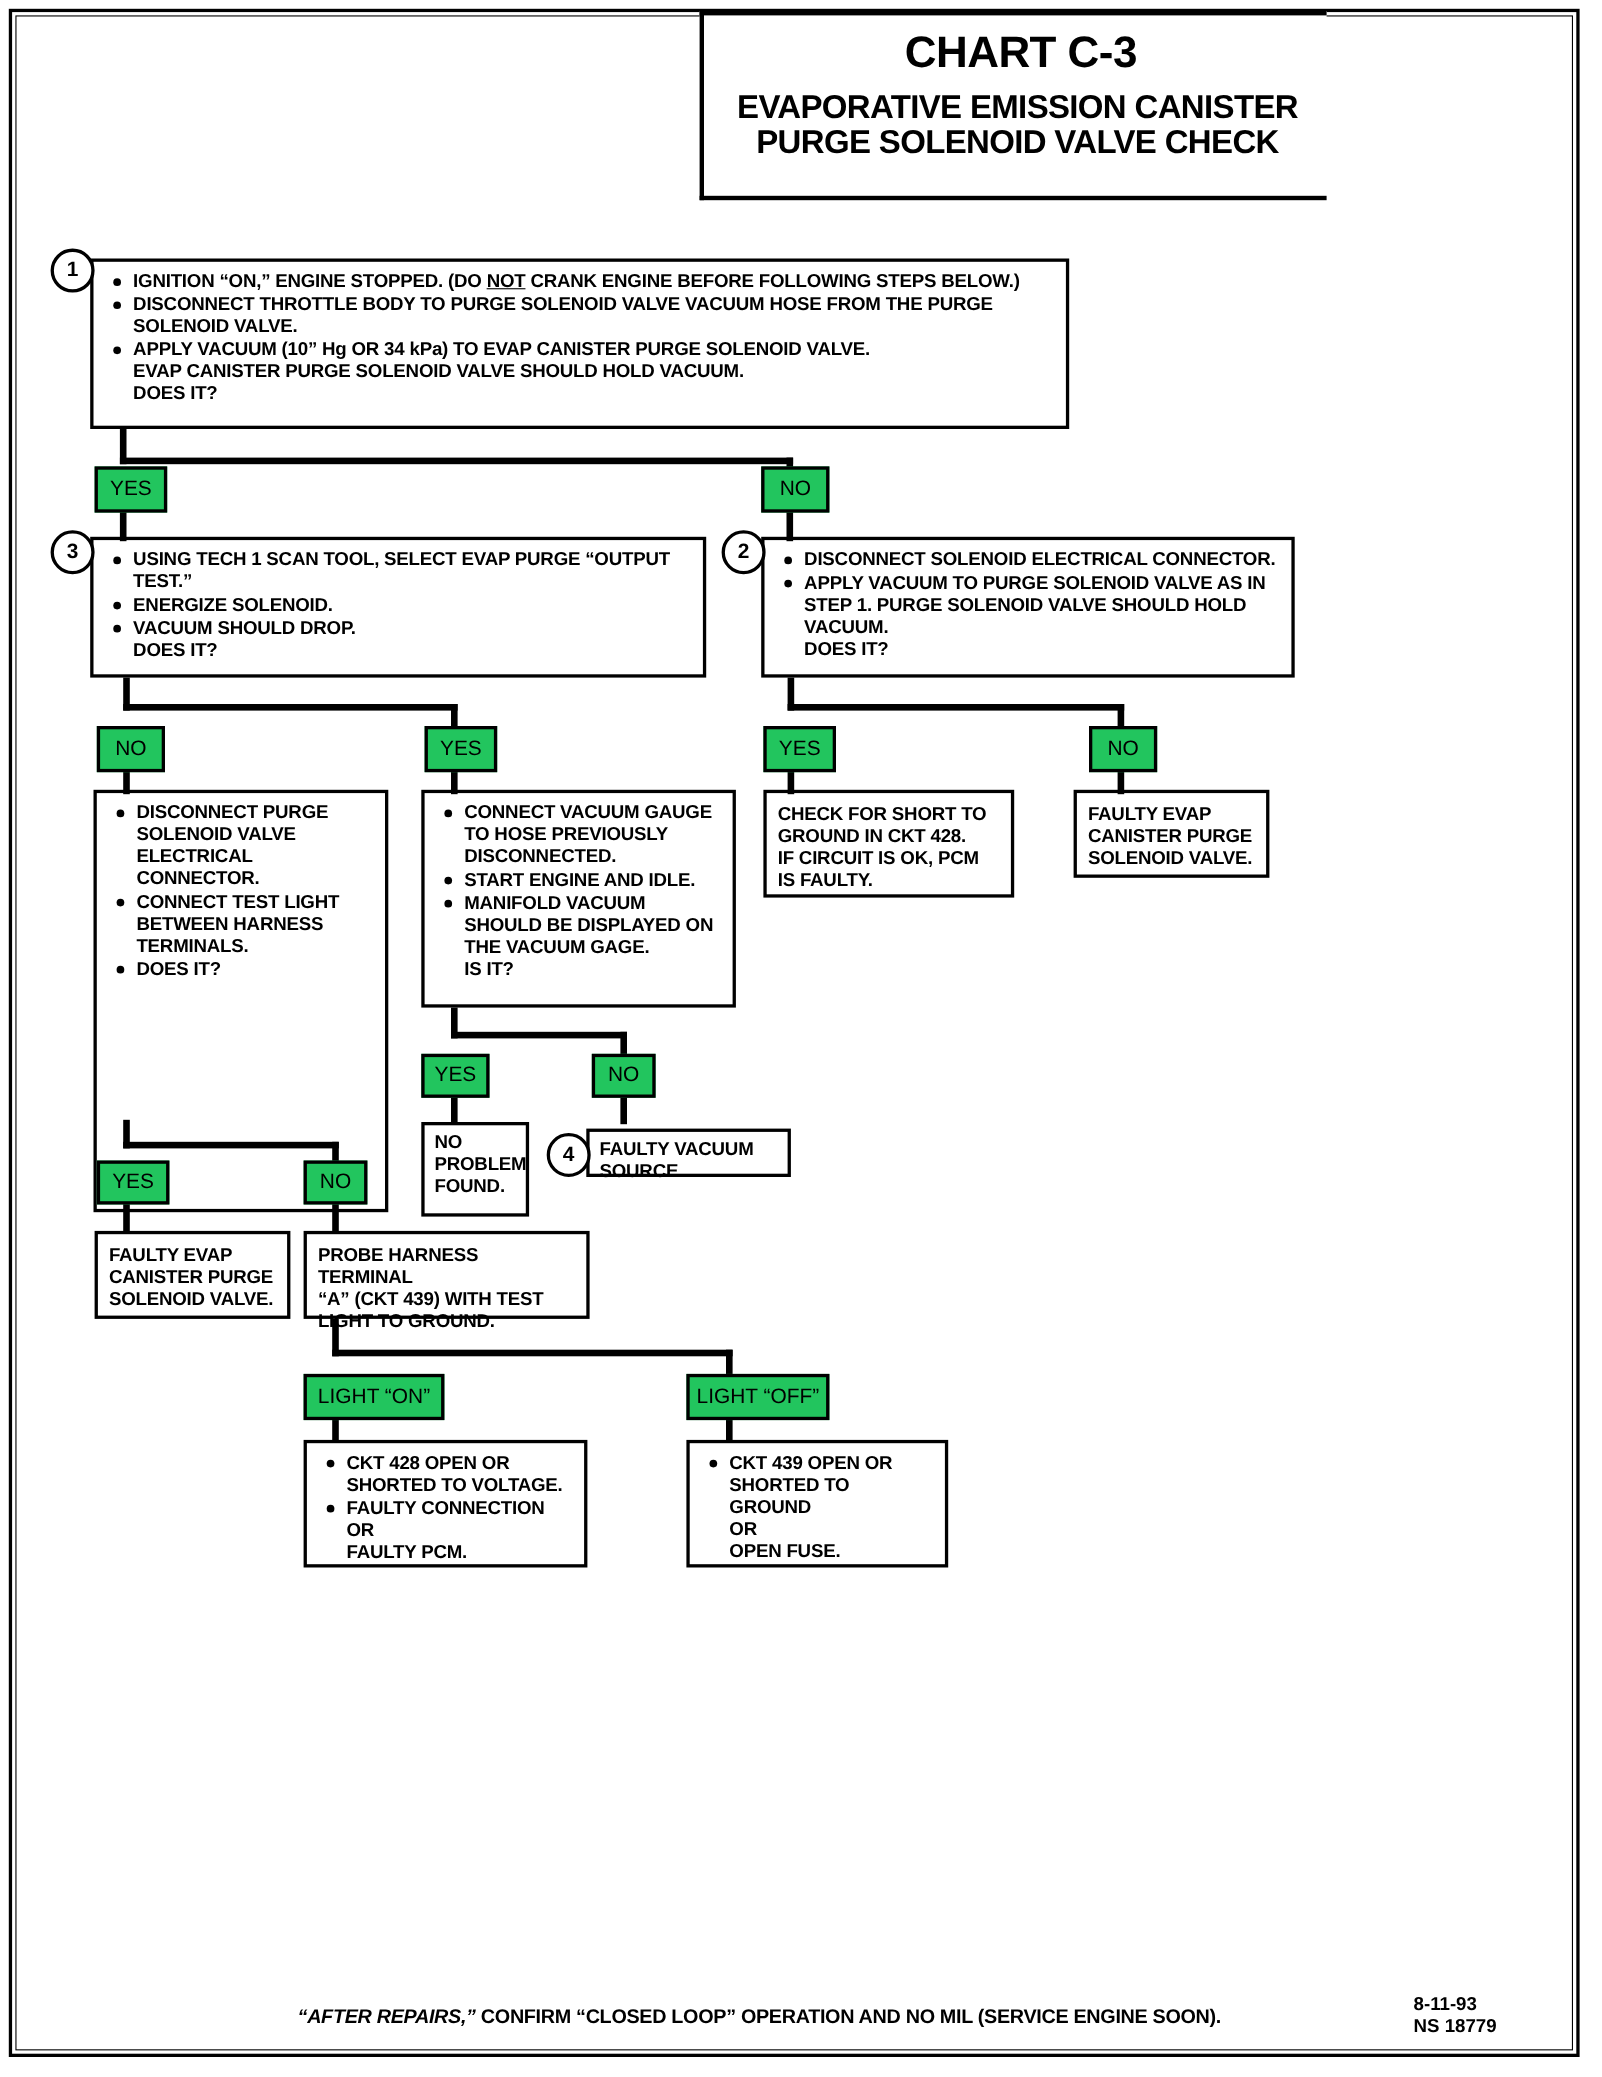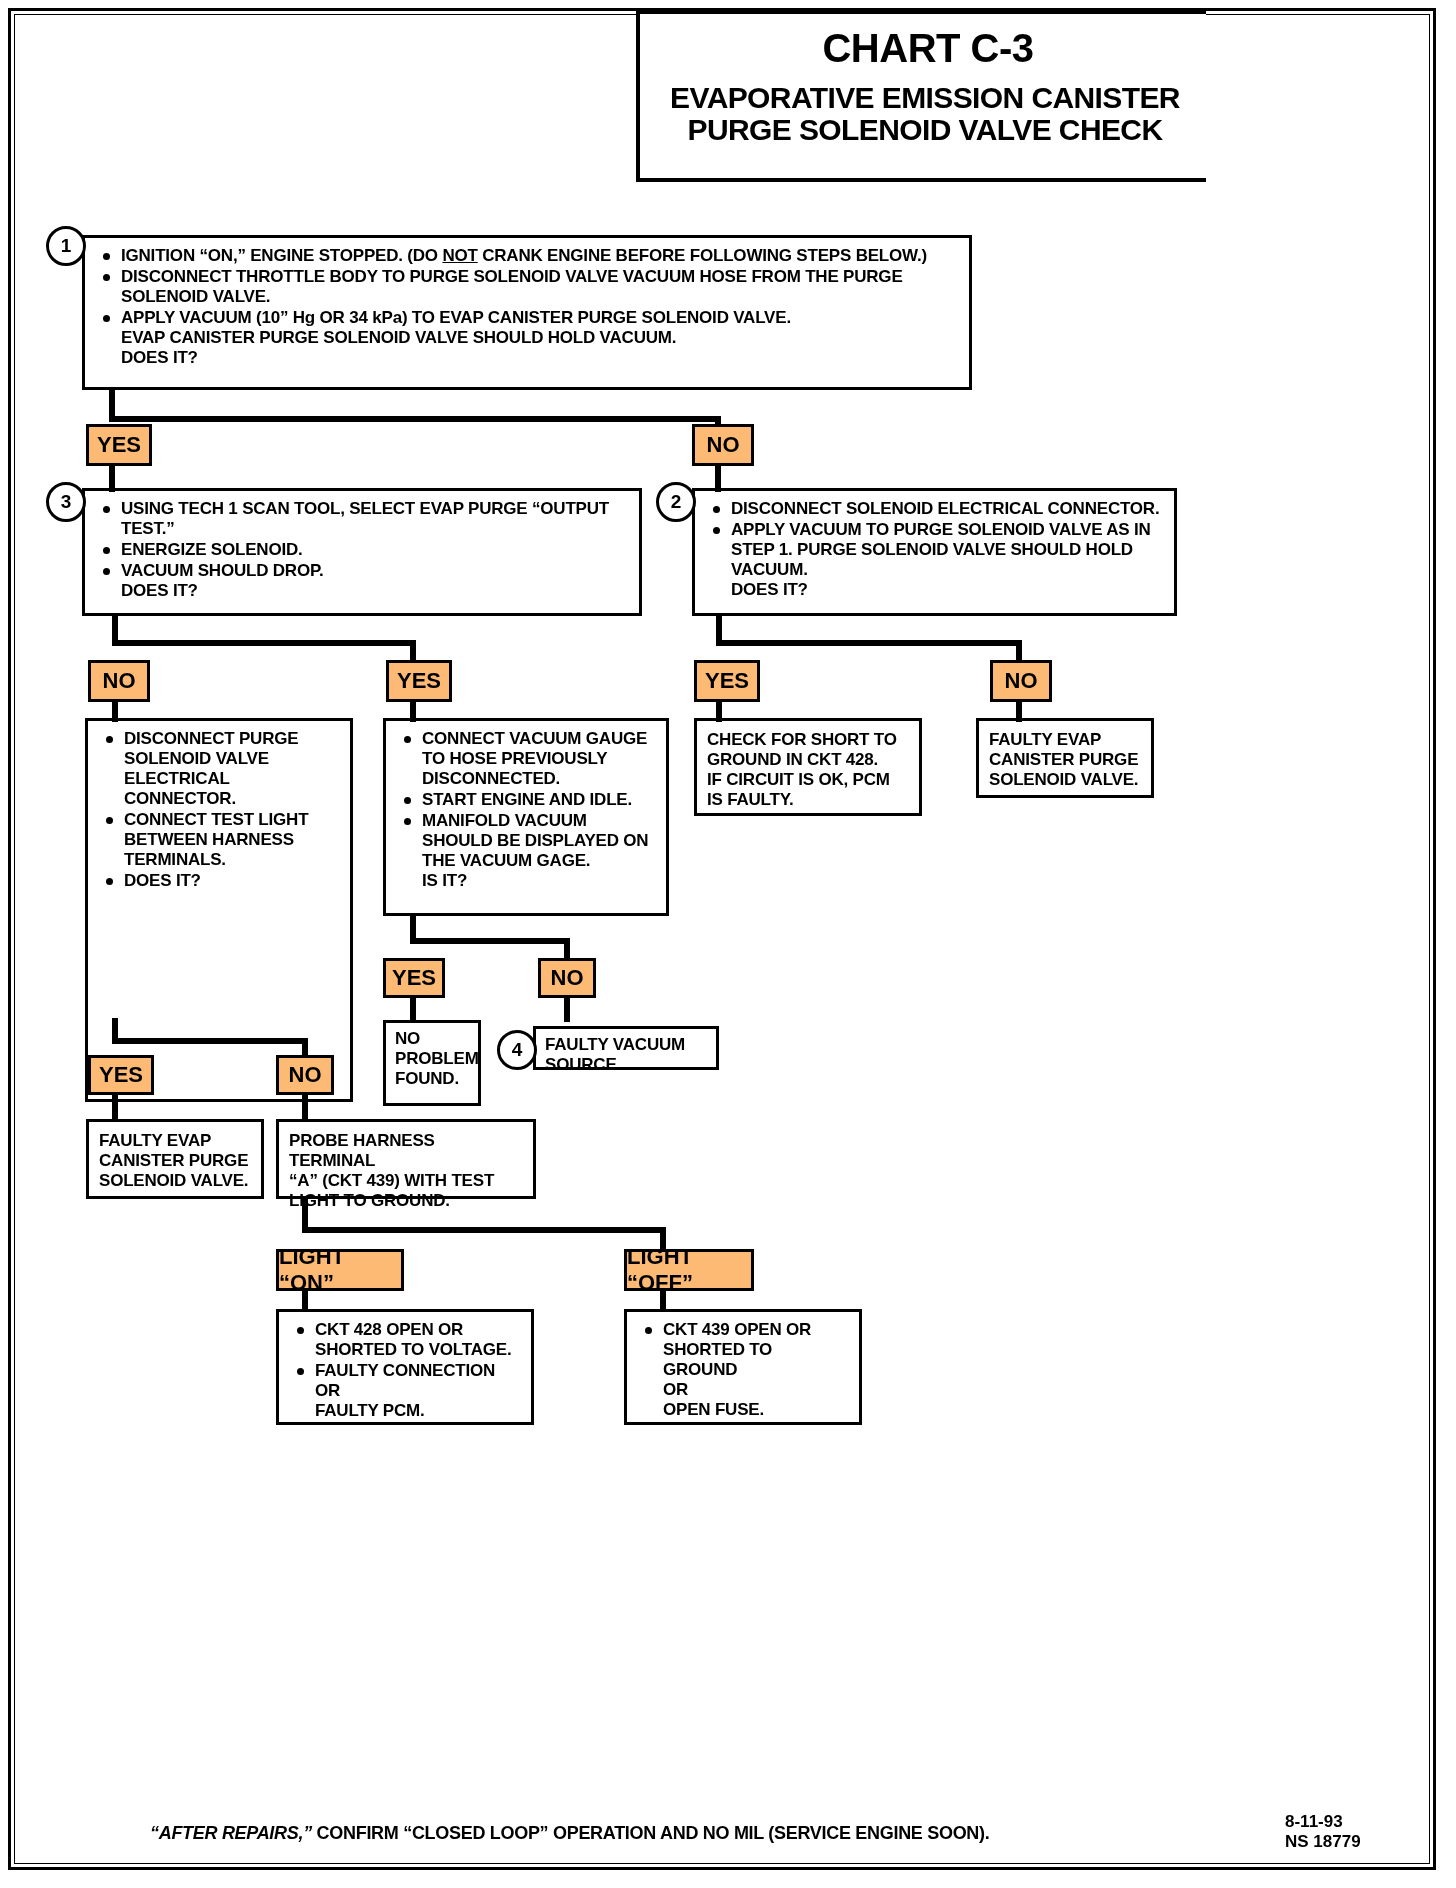--- a/index.html
+++ b/index.html
@@ -50,39 +50,39 @@
   }
   ul.bl > li:before{
     content:"";position:absolute;left:8px;top:7px;
     width:7px;height:7px;background:#000;border-radius:50%;
   }
   ul.bl > li .cont{display:block;padding-left:0;}
 
   .plain{padding:9px 10px;}
 
   .tag{
-    position:absolute;border:3px solid #000;background:#fdba74;box-sizing:border-box;
+    position:absolute;border:3px solid #000;background:#22c55e;box-sizing:border-box;
     display:flex;align-items:center;justify-content:center;
-    font-size:22px;font-weight:bold;letter-spacing:0px;z-index:6;
+    font-size:19px;font-weight:normal;letter-spacing:0px;z-index:6;
   }
 
   .circ{
     position:absolute;width:34px;height:34px;border:3px solid #000;border-radius:50%;
     background:#fff;display:flex;align-items:center;justify-content:center;
     font-size:19px;font-weight:bold;z-index:7;
   }
 
   .ln{position:absolute;background:#000;z-index:2;}
   .lnh{height:6px;}
   .lnv{width:6px;}
 
   
   .footer{
     position:absolute;left:150px;top:1823px;width:960px;
-    font-size:18px;font-weight:bold;text-align:left;letter-spacing:-0.3px;
+    font-size:18px;font-weight:bold;text-align:right;letter-spacing:-0.3px;
   }
   .footer .ital{font-style:italic;}
   .stamp{
     position:absolute;left:1285px;top:1812px;width:140px;
     font-size:17px;font-weight:bold;line-height:1.2;text-align:left;
   }
 </style>
 </head>
 <body>
 

